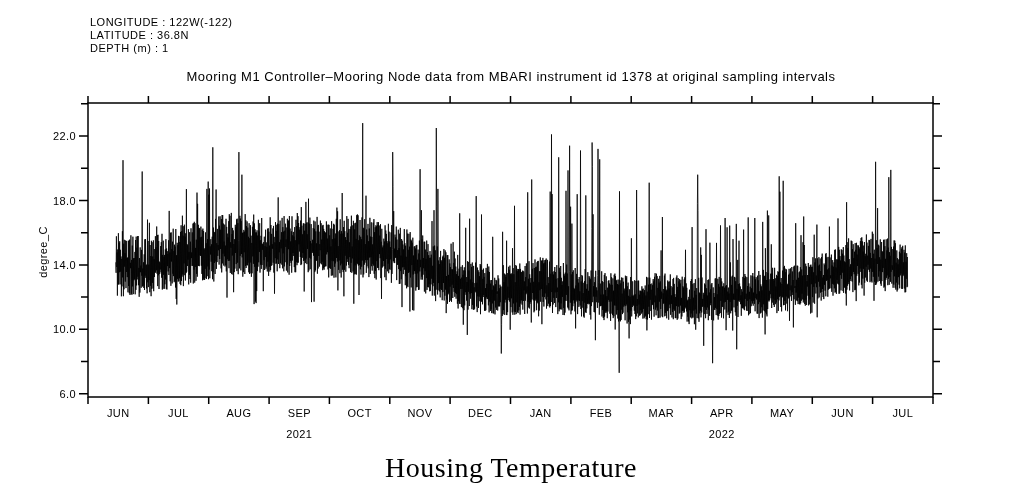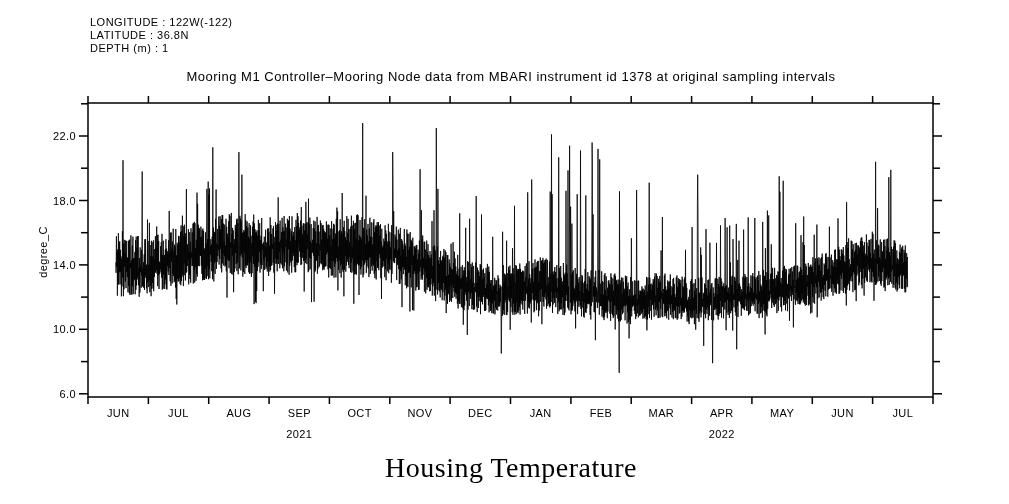--- a/index.html
+++ b/index.html
@@ -1,16 +1,16 @@
 <!DOCTYPE html>
 <html><head>
 <meta charset="utf-8">
 <style>
   html,body{margin:0;padding:0;background:#ffffff;}
-  .stage{position:relative;width:1009px;height:504px;background:#ffffff;overflow:hidden;}
+  .stage{position:relative;width:1009px;height:504px;background:#ffffff;overflow:hidden;border-radius:30px;}
   svg{position:absolute;left:0;top:0;}
   .lbl{font-family:"Liberation Sans",sans-serif;font-size:11px;fill:#000;letter-spacing:0.4px;}
   .hdr{font-family:"Liberation Sans",sans-serif;font-size:11px;fill:#000;letter-spacing:0.5px;}
   .ttl{font-family:"Liberation Sans",sans-serif;font-size:13px;fill:#000;letter-spacing:0.5px;}
   .ftr{font-family:"Liberation Serif",serif;font-size:28px;fill:#000;letter-spacing:0.5px;}
 </style>
 </head>
 <body>
 
 <div class="stage">

